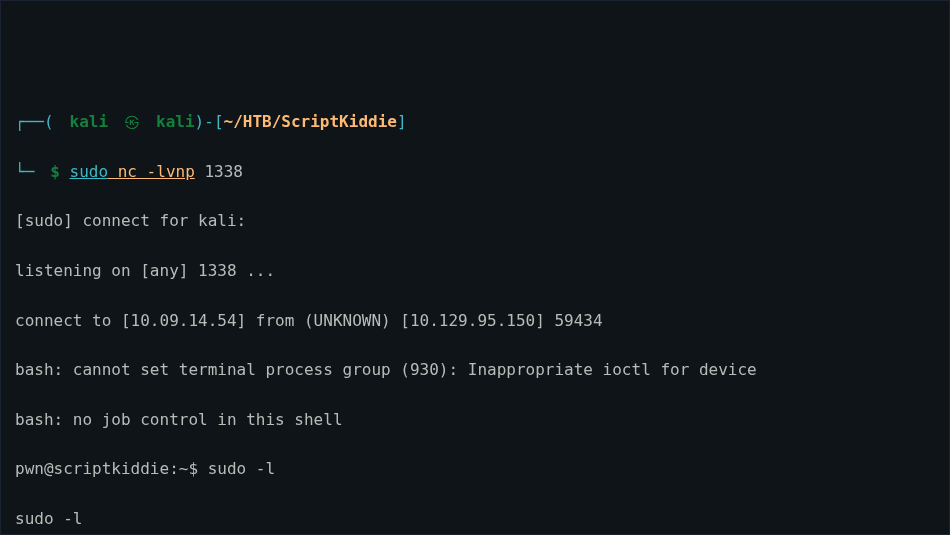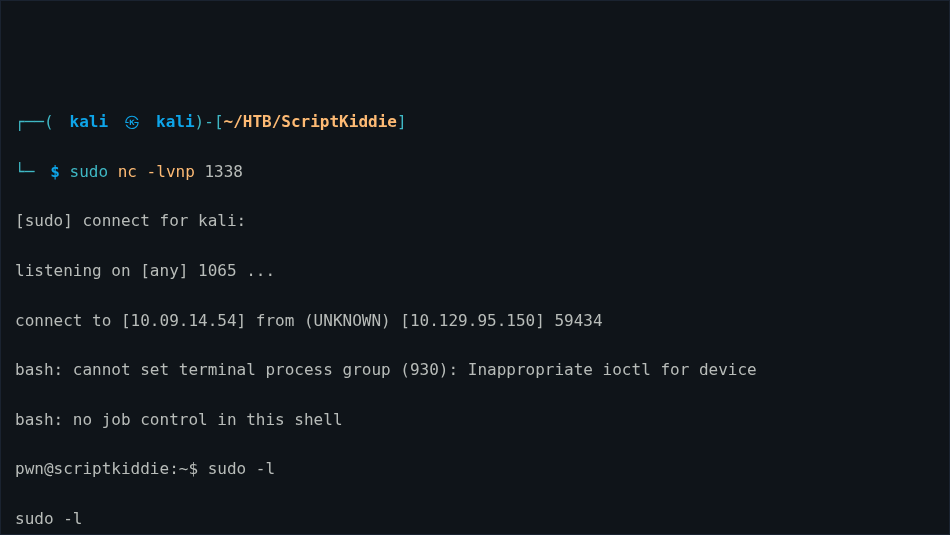--- a/index.html
+++ b/index.html
@@ -16,36 +16,36 @@
       padding: 10px 14px;
       width: 950px;
       height: 535px;
       overflow: hidden;
       border: 1px solid #1a2330;
       white-space: pre;
     }
     .line {
       display: block;
     }
-    .blue { color: #0ea5e9; padding-left: 16px; }
+    .blue { color: #15803d; padding-left: 16px; }
     .cyan { color: #3fb8c5; }
     .white { color: #fdba74; }
     .gray { color: #b8bcb9; }
-    .underline { }
+    .underline { text-decoration: underline; }
     .bold { font-weight: bold; }
   </style>
 </head>
 <body>
 
 
 
 <span class="line"><span class="cyan">┌──</span><span class="cyan">(</span><span class="blue bold">kali</span><span class="blue">㉿</span><span class="blue bold">kali</span><span class="cyan">)</span><span class="cyan">-[</span><span class="white bold">~/HTB/ScriptKiddie</span><span class="cyan">]</span></span>
 <span class="line"><span class="cyan">└─</span><span class="blue bold">$</span> <span class="cyan underline">sudo</span><span class="white underline"> nc -lvnp</span><span class="gray"> 1338</span></span>
 <span class="line gray">[sudo] connect for kali:</span>
-<span class="line gray">listening on [any] 1065 ...</span>
+<span class="line gray">listening on [any] 1338 ...</span>
 <span class="line gray">connect to [10.09.14.54] from (UNKNOWN) [10.129.95.150] 59434</span>
 <span class="line gray">bash: cannot set terminal process group (930): Inappropriate ioctl for device</span>
 <span class="line gray">bash: no job control in this shell</span>
 <span class="line"><span class="gray">pwn@scriptkiddie:~$ </span><span class="gray">sudo -l</span></span>
 <span class="line gray">sudo -l</span>
 
 
 
 <span class="line gray"></span>
 

